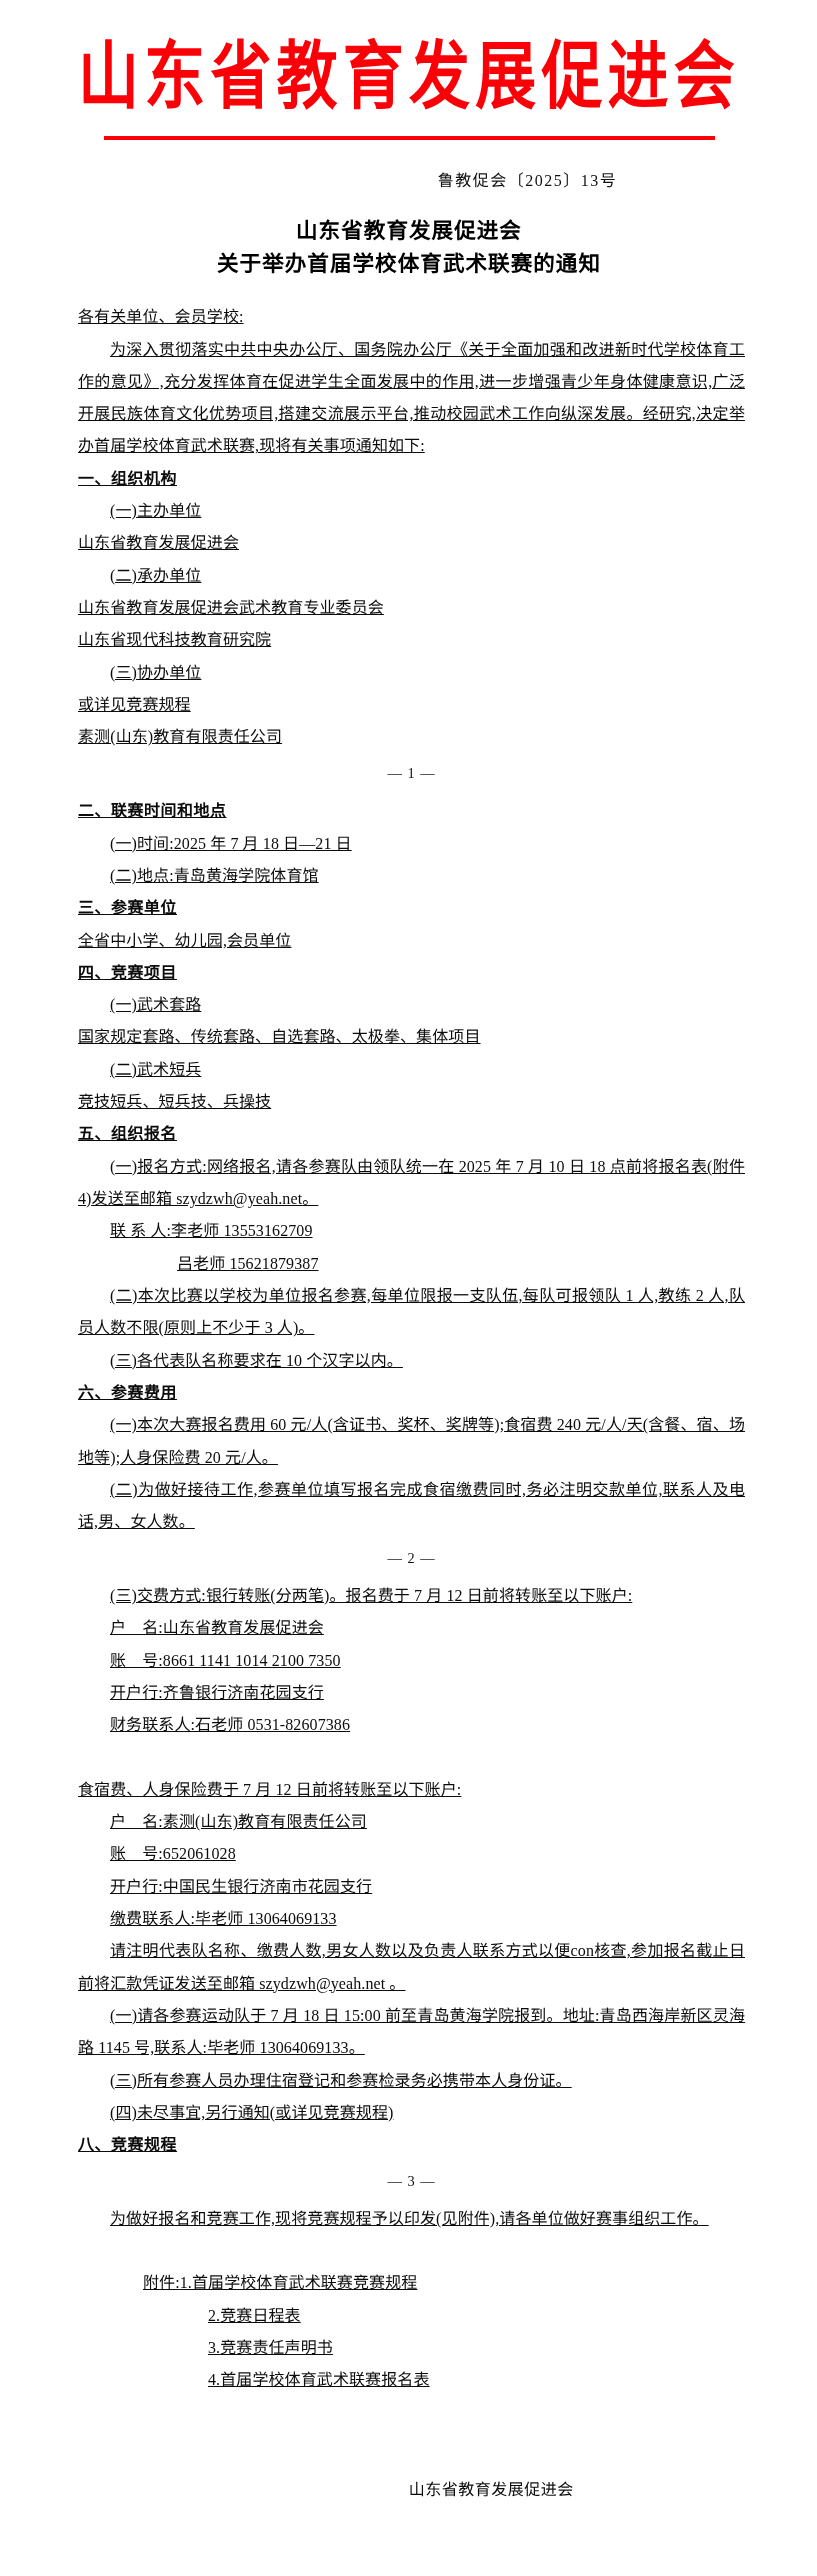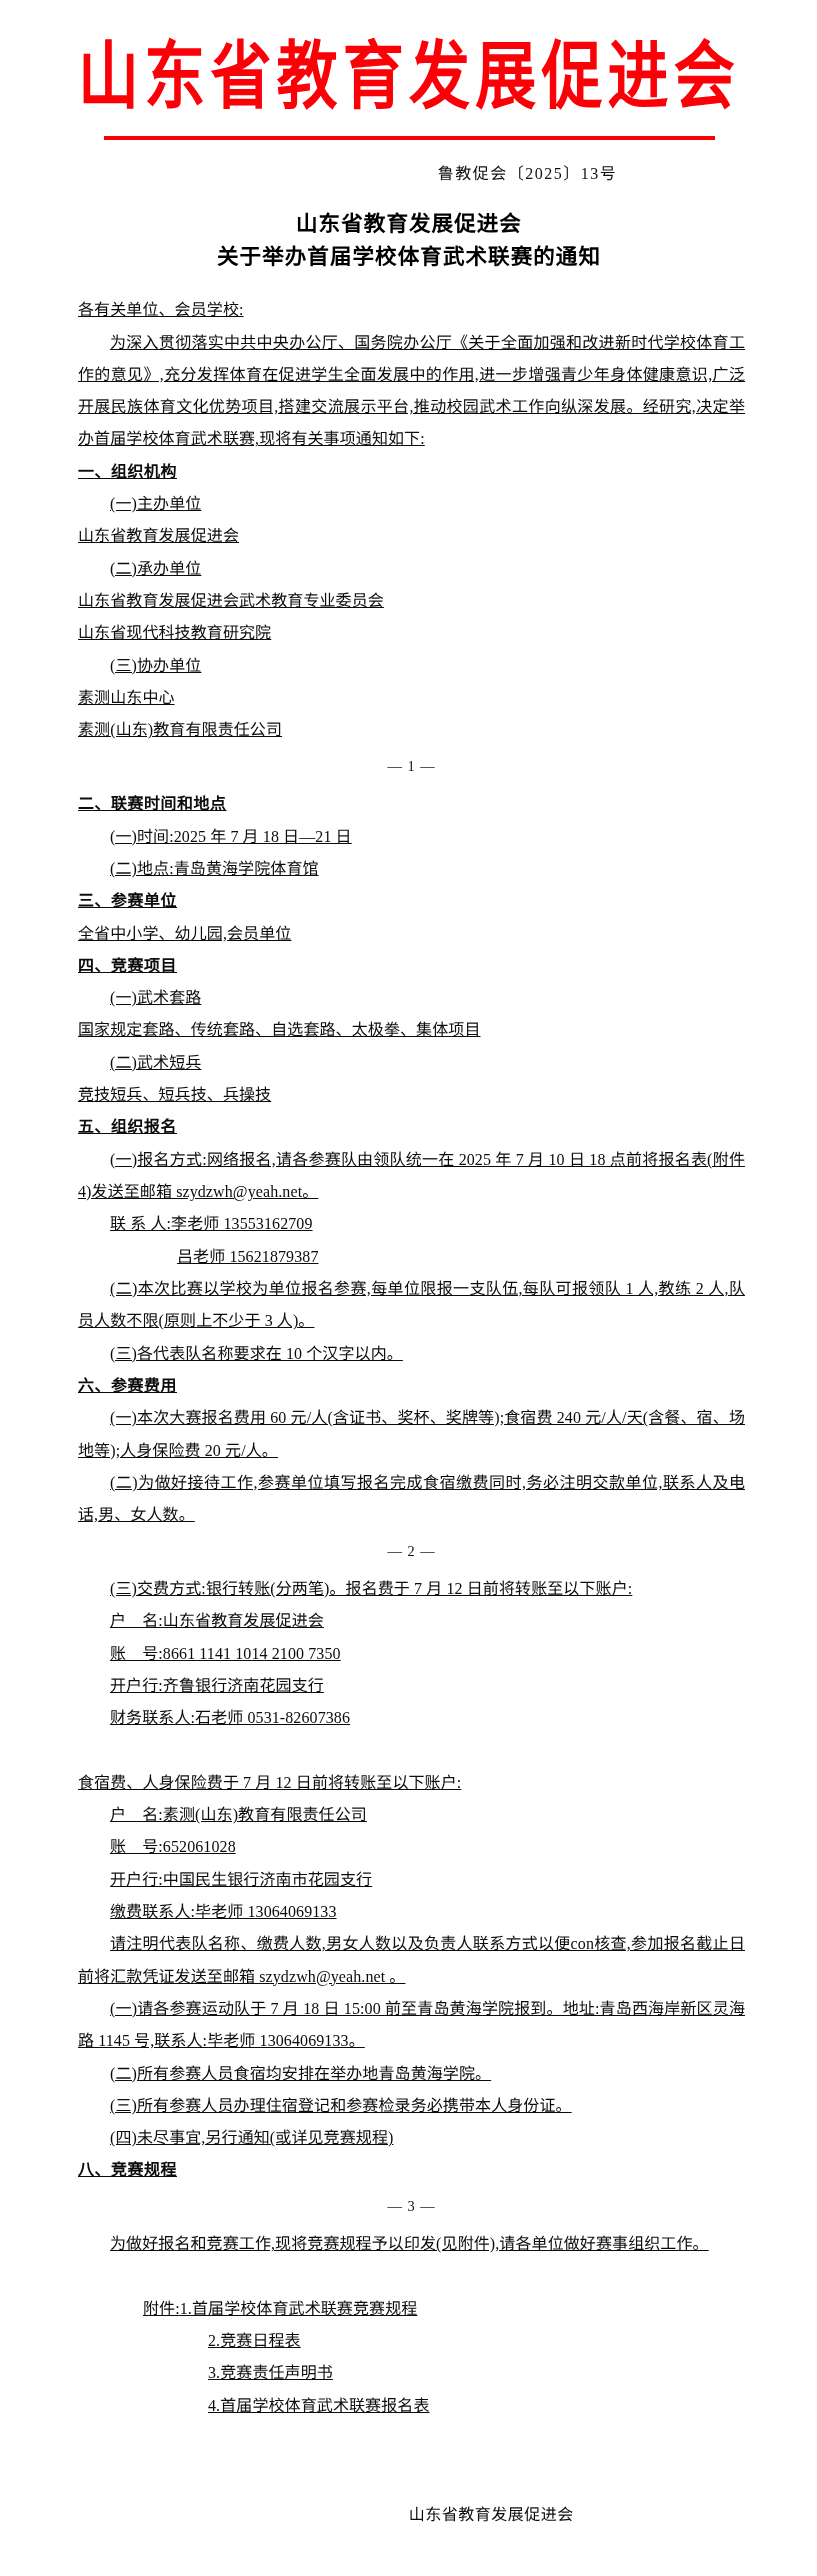--- a/index.html
+++ b/index.html
@@ -43,21 +43,21 @@
   .letterhead-rule {
     width: 611px;
     height: 3.6px;
     background: #fb0007;
     margin: 30px auto 0 auto;
   }
 
   
   .docnum-row {
     text-align: center;
-    margin-top: 20px;
+    margin-top: 27px;
     padding-right: 5.2px;
   }
   .docnum {
     font-family: "Liberation Serif", "DejaVu Serif", serif;
     font-size: 16px;
     letter-spacing: 1.5px;
     color: #111;
     display: inline-block;
     margin-left: 242px;
   }
@@ -152,21 +152,21 @@
 
     <p class="p indent">为深入贯彻落实中共中央办公厅、国务院办公厅《关于全面加强和改进新时代学校体育工作的意见》,充分发挥体育在促进学生全面发展中的作用,进一步增强青少年身体健康意识,广泛开展民族体育文化优势项目,搭建交流展示平台,推动校园武术工作向纵深发展。经研究,决定举办首届学校体育武术联赛,现将有关事项通知如下:</p>
 
     <p class="p heading">一、组织机构</p>
     <p class="p indent">(一)主办单位</p>
     <p class="p nospace">山东省教育发展促进会</p>
     <p class="p indent">(二)承办单位</p>
     <p class="p nospace">山东省教育发展促进会武术教育专业委员会</p>
     <p class="p nospace">山东省现代科技教育研究院</p>
     <p class="p indent">(三)协办单位</p>
-    <p class="p nospace">素测山东中心</p>
+    <p class="p nospace">或详见竞赛规程</p>
     <p class="p nospace">素测(山东)教育有限责任公司</p>
 
     <div class="page-num">— 1 —</div>
 
     <p class="p heading">二、联赛时间和地点</p>
     <p class="p indent">(一)时间:2025 年 7 月 18 日—21 日</p>
     <p class="p indent">(二)地点:青岛黄海学院体育馆</p>
 
     <p class="p heading">三、参赛单位</p>
     <p class="p nospace">全省中小学、幼儿园,会员单位</p>
@@ -197,21 +197,20 @@
     <p class="p indent">财务联系人:石老师 0531-82607386</p>
     <p class="p blank"></p>
     <p class="p nospace">食宿费、人身保险费于 7 月 12 日前将转账至以下账户:</p>
     <p class="p indent">户　名:素测(山东)教育有限责任公司</p>
     <p class="p indent">账　号:652061028</p>
     <p class="p indent">开户行:中国民生银行济南市花园支行</p>
     <p class="p indent">缴费联系人:毕老师 13064069133</p>
     <p class="p indent">请注明代表队名称、缴费人数,男女人数以及负责人联系方式以便con核查,参加报名截止日前将汇款凭证发送至邮箱 szydzwh@yeah.net 。</p>
 
     <p class="p indent">(一)请各参赛运动队于 7 月 18 日 15:00 前至青岛黄海学院报到。地址:青岛西海岸新区灵海路 1145 号,联系人:毕老师 13064069133。</p>
-    <p class="p indent">(二)所有参赛人员食宿均安排在举办地青岛黄海学院。</p>
     <p class="p indent">(三)所有参赛人员办理住宿登记和参赛检录务必携带本人身份证。</p>
     <p class="p indent">(四)未尽事宜,另行通知(或详见竞赛规程)</p>
 
     <p class="p heading">八、竞赛规程</p>
 
     <div class="page-num">— 3 —</div>
 
     <p class="p indent">为做好报名和竞赛工作,现将竞赛规程予以印发(见附件),请各单位做好赛事组织工作。</p>
 
     <p class="p blank"></p>

